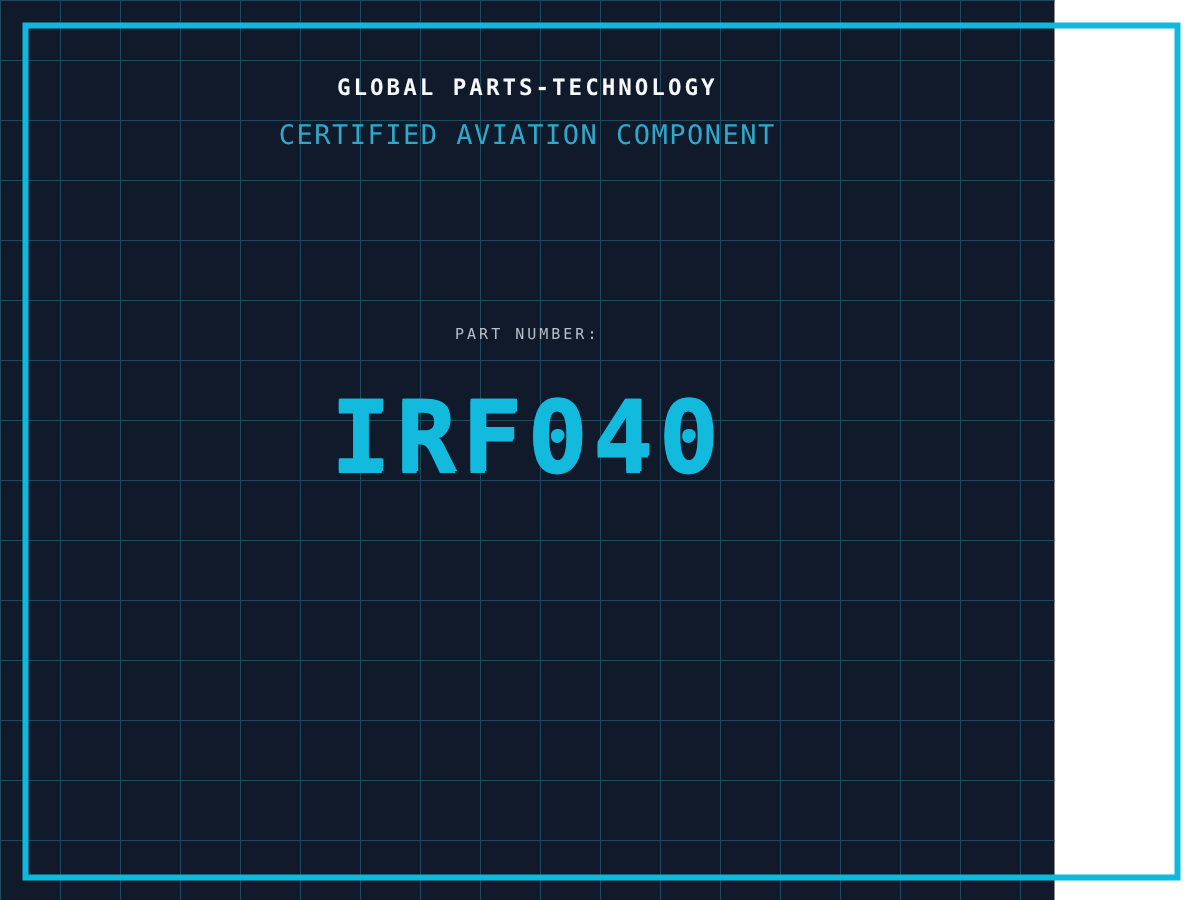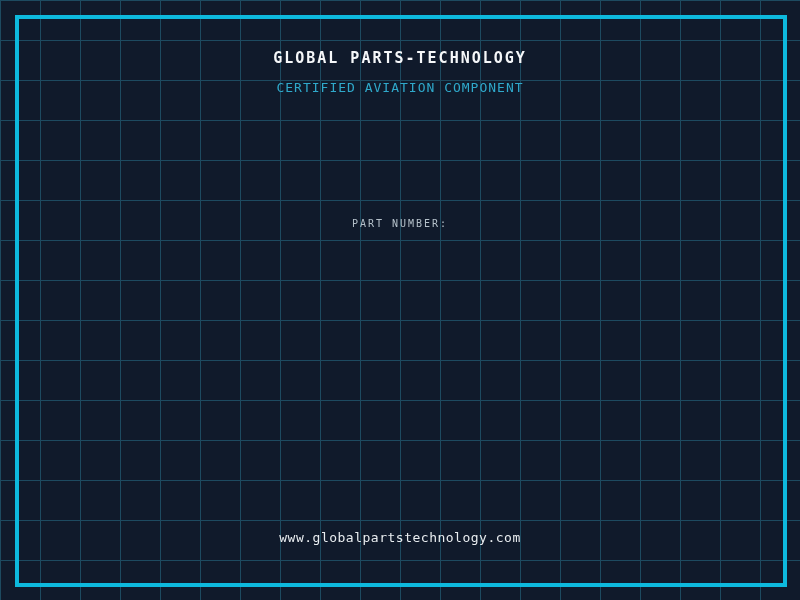--- a/index.html
+++ b/index.html
@@ -11,21 +11,21 @@
     --title-white: #f5f7f9;
     --label-gray: #b5c1ca;
     --url-white: #e9edf0;
   }
   * { margin: 0; padding: 0; box-sizing: border-box; }
   html, body { width: 800px; height: 600px; overflow: hidden; }
   body { font-family: "DejaVu Sans Mono", "Liberation Mono", monospace; }
 
   .card {
     position: relative;
-    width: 800px;
+    width: 703px;
     height: 600px;
     background-color: var(--background);
     background-image:
       linear-gradient(to right, var(--grid-line) 1px, transparent 1px),
       linear-gradient(to bottom, var(--grid-line) 1px, transparent 1px);
     background-size: 40px 40px;
     text-decoration: underline;
   }
 
   .frame {
@@ -49,21 +49,21 @@
   .brand-title {
     top: 49px;
     font-size: 15px;
     font-weight: bold;
     letter-spacing: 2px;
     color: var(--title-white);
   }
 
   .brand-tagline {
     top: 80px;
-    font-size: 13px;
+    font-size: 18px;
     letter-spacing: 1px;
     color: var(--tagline-cyan);
   }
 
   .part-label {
     top: 218px;
     font-size: 10px;
     letter-spacing: 2px;
     color: var(--label-gray);
   }
@@ -91,15 +91,15 @@
 
 <div class="card">
   <div class="frame"></div>
 
   <div class="txt brand-title">GLOBAL PARTS-TECHNOLOGY</div>
 
   <div class="txt brand-tagline">CERTIFIED AVIATION COMPONENT</div>
 
   <div class="txt part-label">PART NUMBER:</div>
 
+  <div class="txt part-number">IRF040</div>
 
-  <div class="txt website">www.globalpartstechnology.com</div>
 </div>
 
 </body></html>

